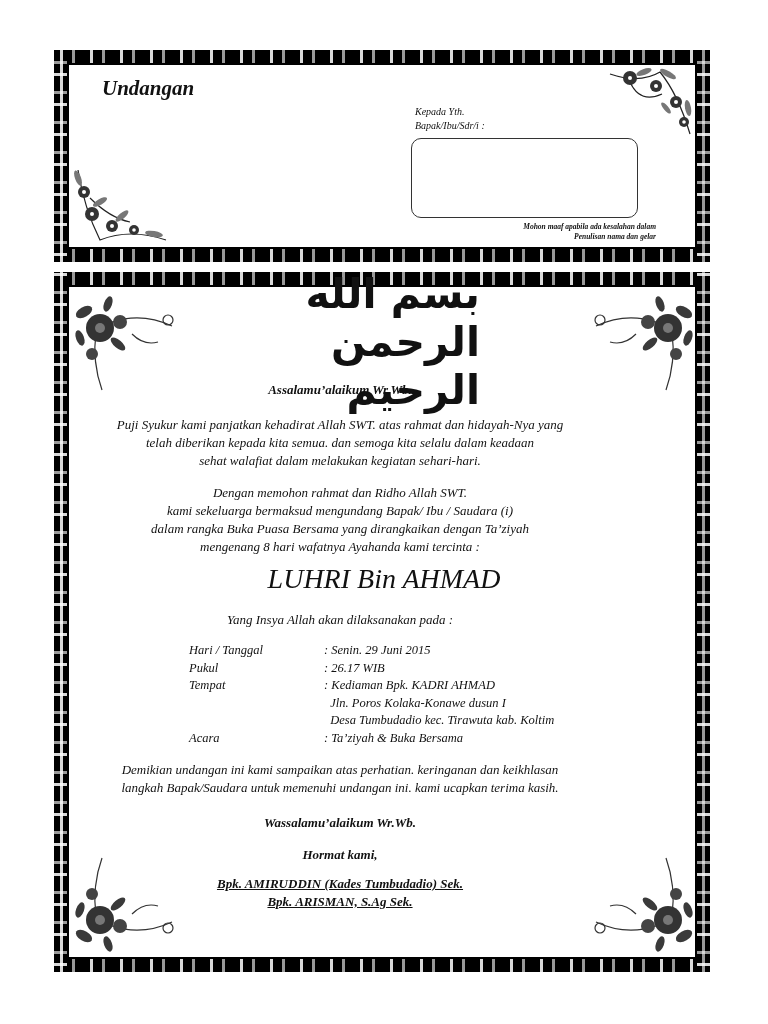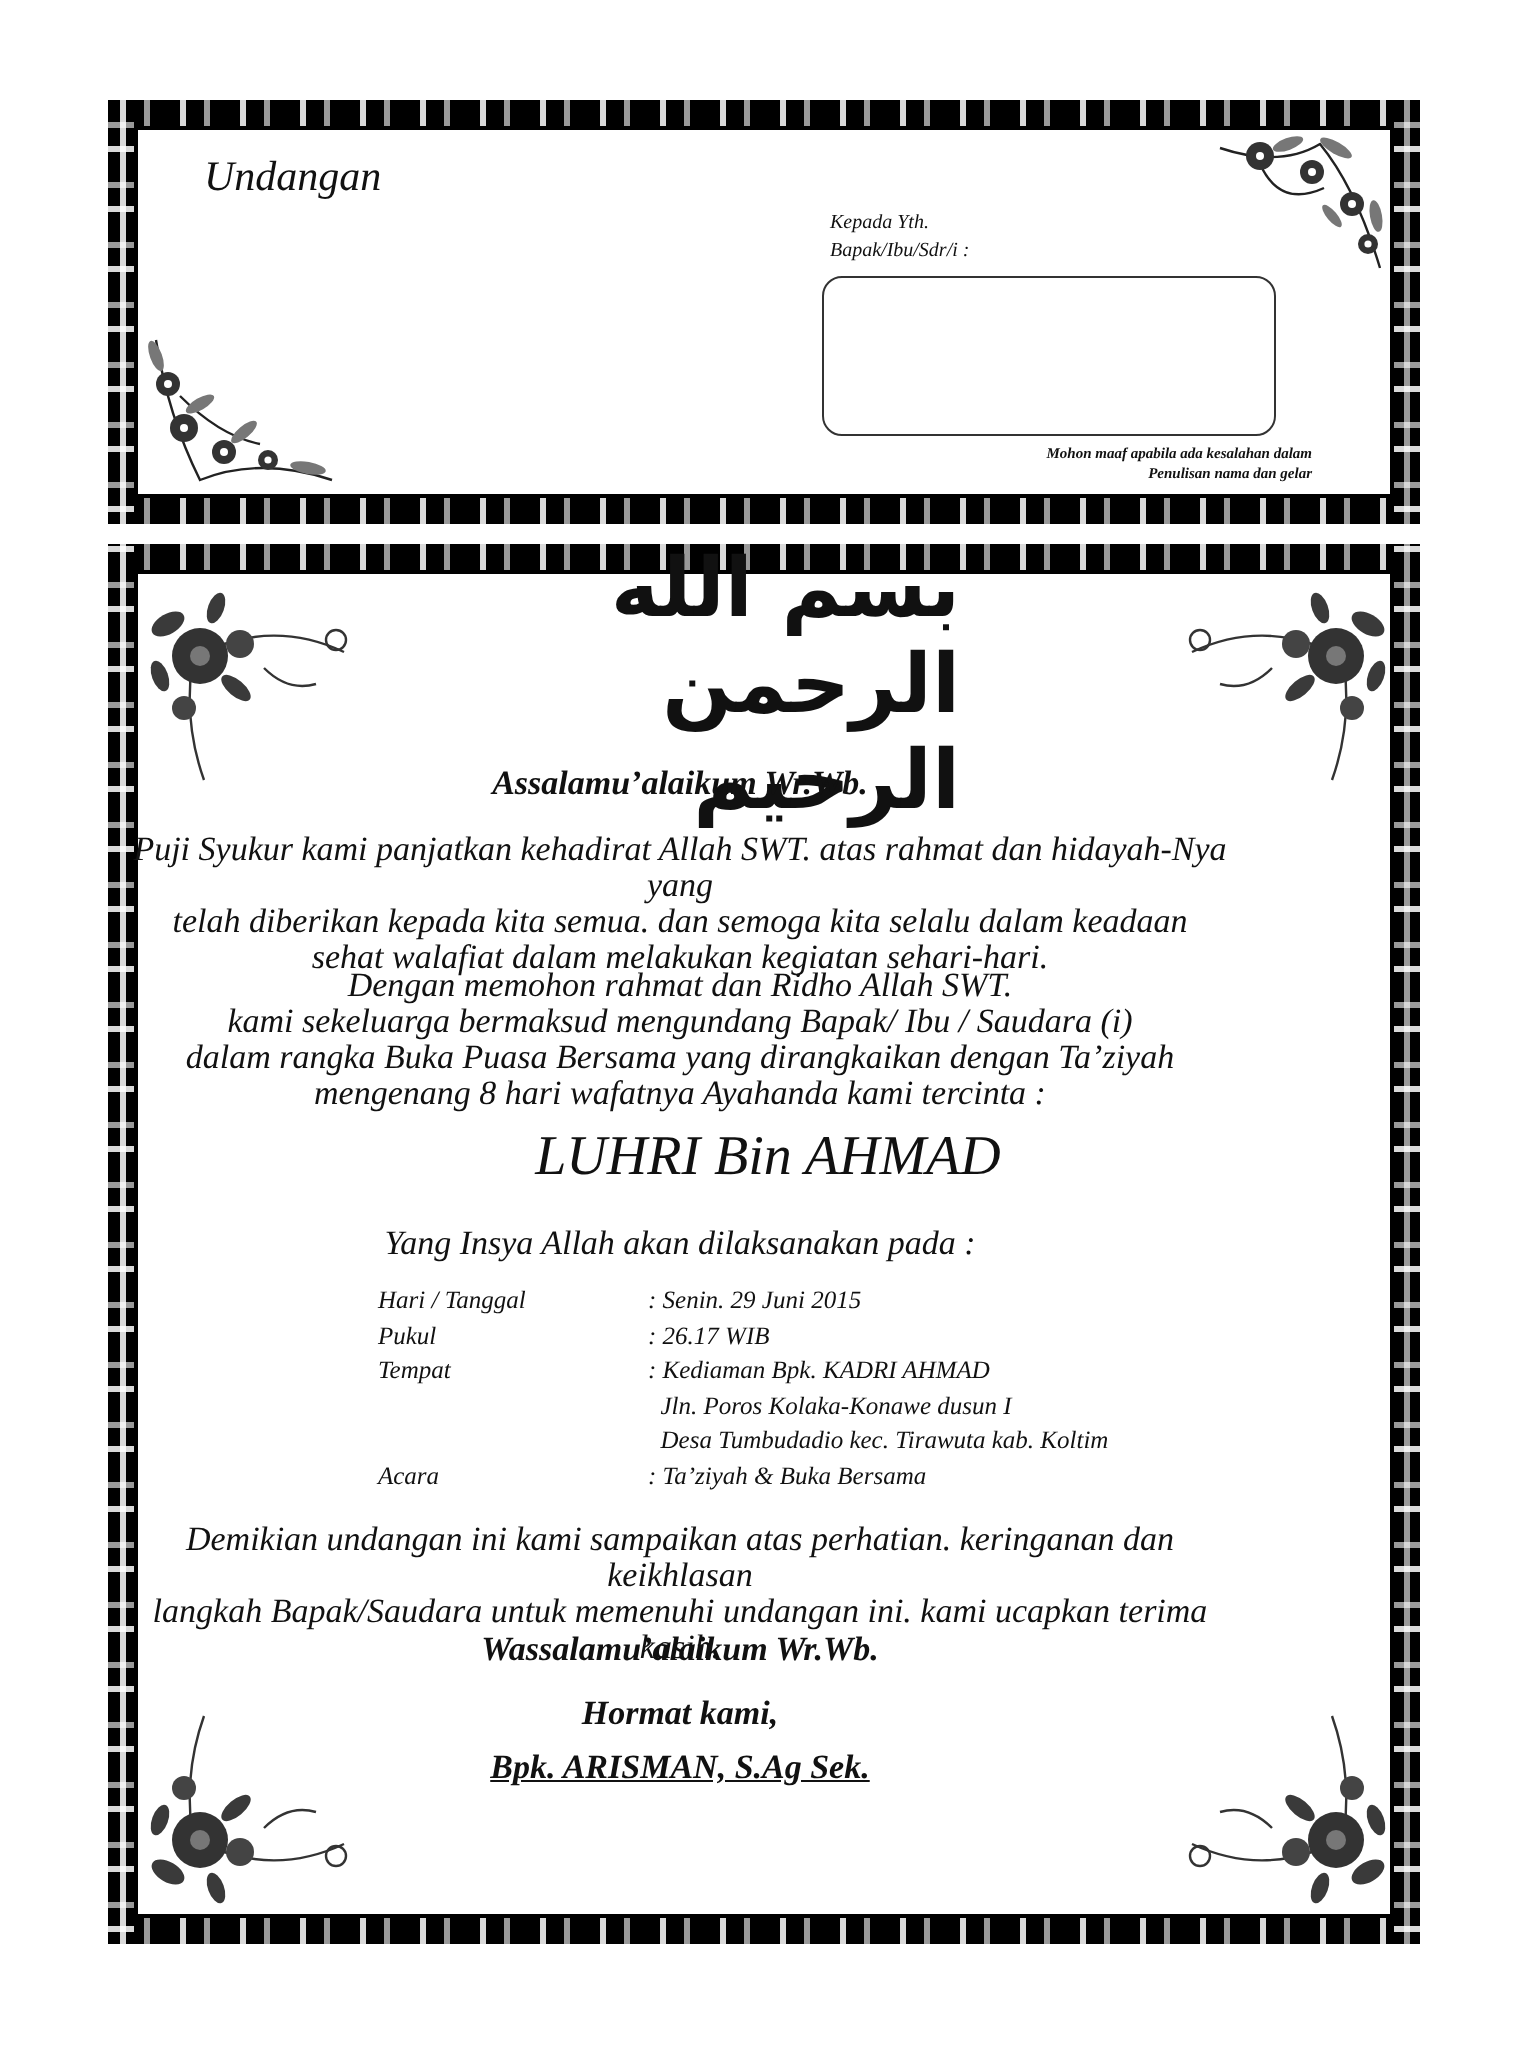--- a/index.html
+++ b/index.html
@@ -25,21 +25,21 @@
   }
   .card .inner {
     position: absolute; left: 13px; top: 13px; right: 13px; bottom: 13px;
     background: #fff; border: 2px solid #000; box-sizing: border-box;
   }
   #envelope { left: 54px; top: 50px; width: 656px; height: 212px; }
   #invitation { left: 54px; top: 272px; width: 656px; height: 700px; }
 
   .env-title {
     position: absolute; left: 102px; top: 76px;
-    font-size: 21px; font-weight: normal; font-style: italic;
+    font-size: 21px; font-weight: bold; font-style: italic;
     font-family: "Liberation Serif", serif;
   }
   .env-to {
     position: absolute; left: 415px; top: 105px;
     font-size: 10px; font-style: italic; line-height: 14px;
     font-family: "Liberation Serif", serif;
   }
   .env-box {
     position: absolute; left: 411px; top: 138px; width: 227px; height: 80px;
     border: 1.5px solid #333; border-radius: 10px; background: #fff; box-sizing: border-box;
@@ -53,21 +53,21 @@
   .ornament { position: absolute; }
 
   .bismillah {
     position: absolute; left: 290px; top: 316px; width: 190px; height: 52px;
     display: flex; align-items: center; justify-content: center;
     font-size: 41px; font-weight: bold; font-family: "DejaVu Sans", sans-serif; direction: rtl;
     letter-spacing: -1px;
   }
   .center-line {
     position: absolute; left: 64px; width: 552px; text-align: center;
-    font-family: "Liberation Serif", serif; font-style: italic; font-size: 17px;
+    font-family: "Liberation Serif", serif; font-style: italic; font-size: 13px;
   }
   .bold { font-weight: bold; }
   .para { line-height: 18px; }
   .name-title {
     position: absolute; left: 64px; width: 640px; top: 563px; text-align: center;
     font-family: "Liberation Serif", serif; font-style: italic; font-size: 28px;
   }
   .details {
     position: absolute; left: 189px; top: 642px;
     font-family: "Liberation Serif", serif; font-style: italic; font-size: 12.5px; line-height: 17.5px;
@@ -277,14 +277,15 @@
 
 <div class="center-line para" style="top:761px;">
   <div>Demikian undangan ini kami sampaikan atas perhatian. keringanan dan keikhlasan</div>
   <div>langkah Bapak/Saudara untuk memenuhi undangan ini. kami ucapkan terima kasih.</div>
 </div>
 
 <div class="center-line bold" style="top:815px;">Wassalamu’alaikum Wr.Wb.</div>
 <div class="center-line bold" style="top:847px;">Hormat kami,</div>
 
 <div class="center-line bold para" style="top:875px;">
+  <div class="u">Bpk. AMIRUDDIN (Kades Tumbudadio) Sek.</div>
   <div class="u">Bpk. ARISMAN, S.Ag Sek.</div>
 </div>
 
 </body></html>

